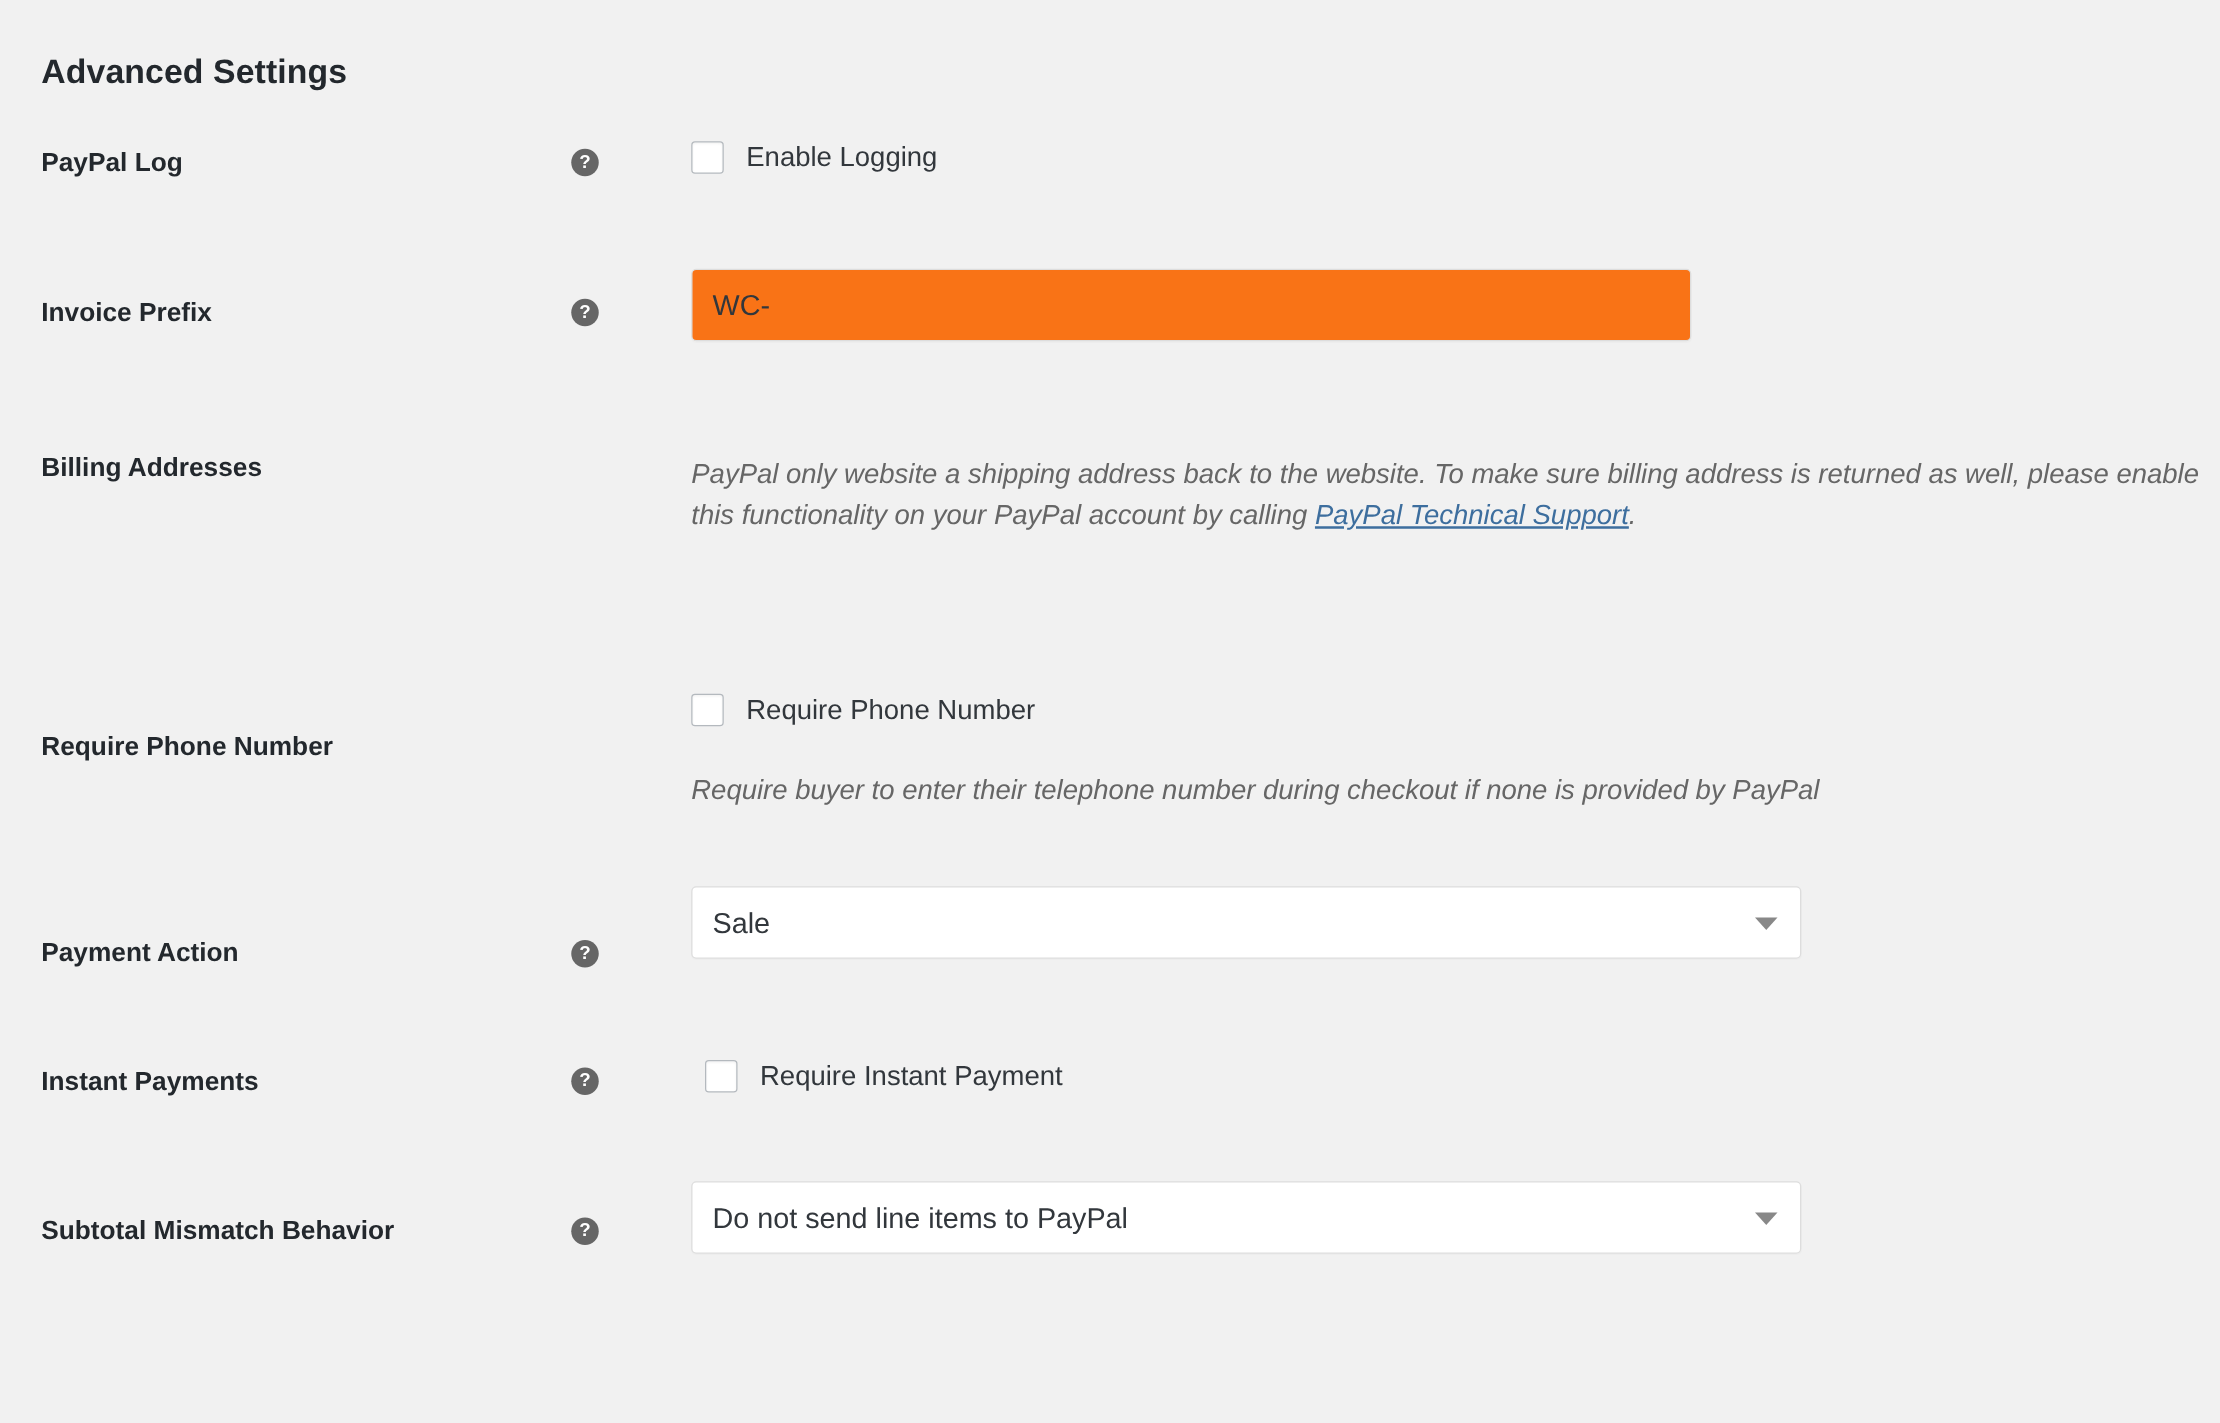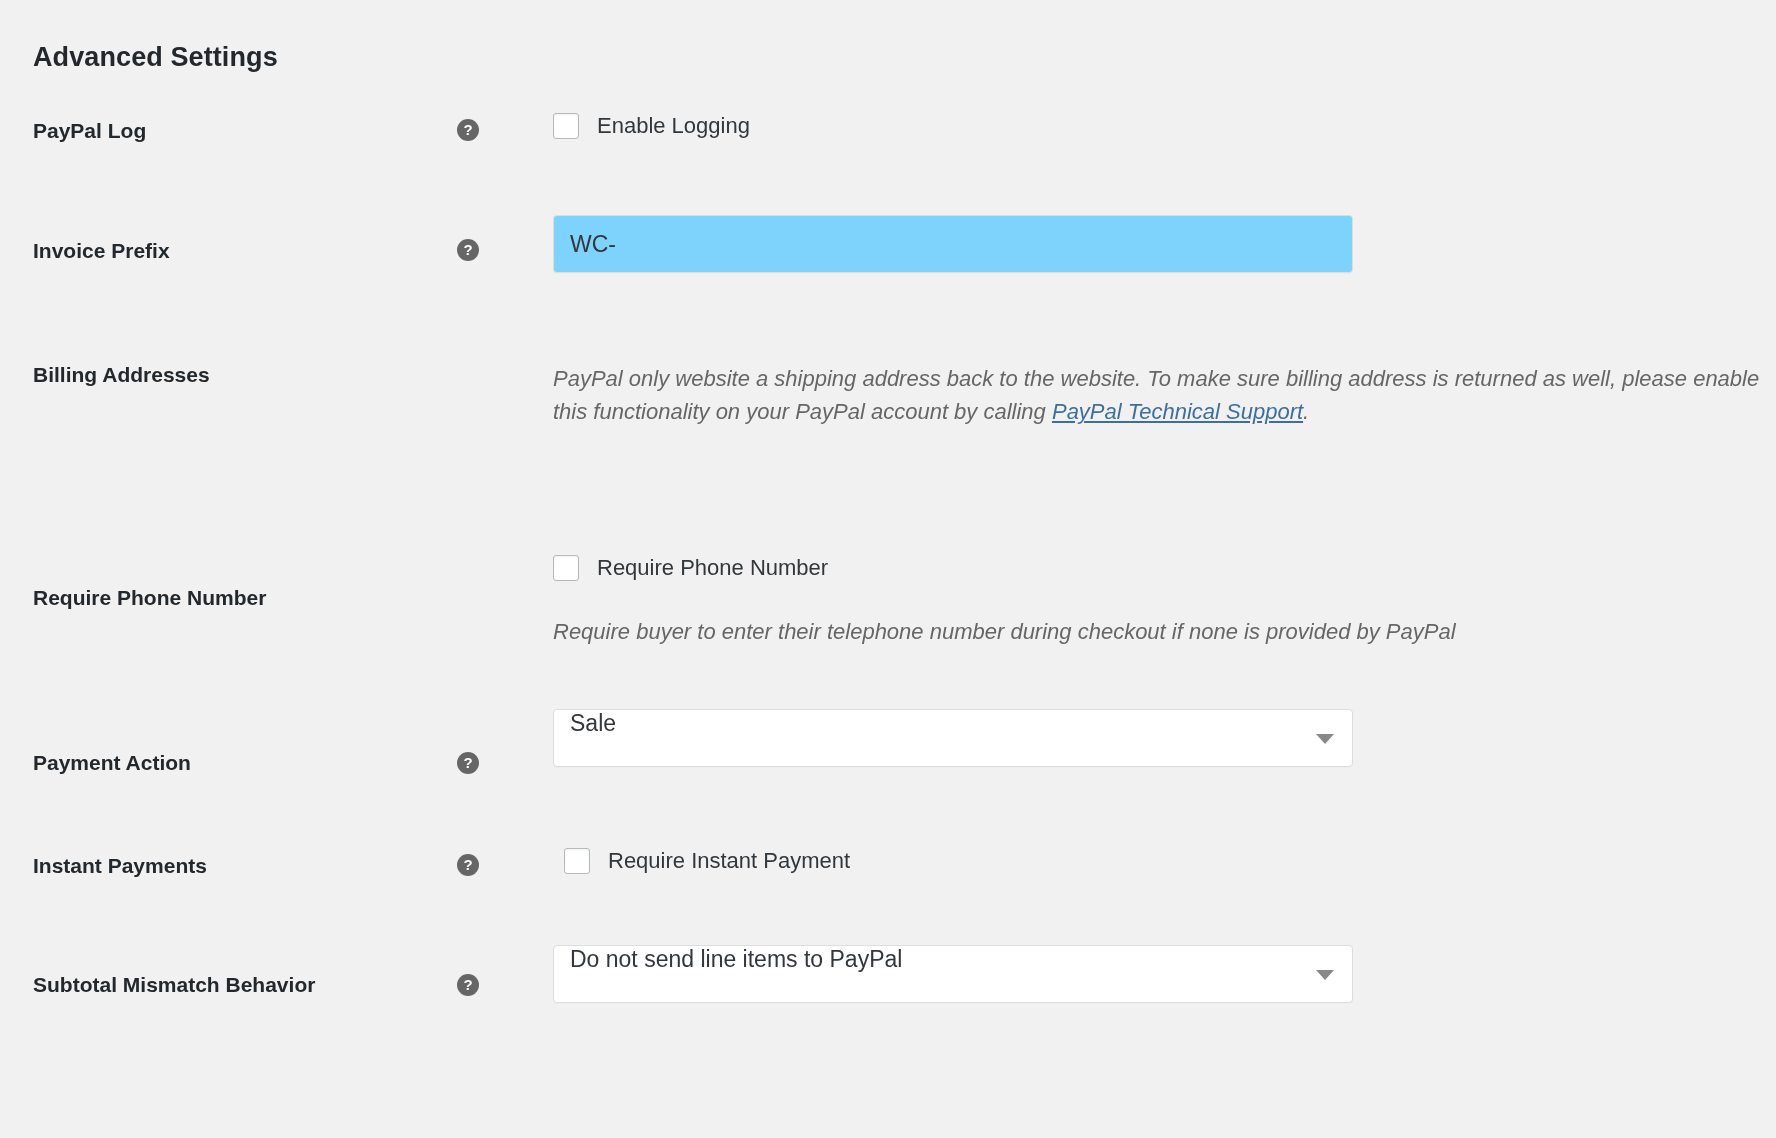--- a/index.html
+++ b/index.html
@@ -103,41 +103,41 @@
     color: #32373c;
     font-weight: normal;
     white-space: nowrap;
     line-height: 1;
   }
 
   .text-input {
     box-sizing: border-box;
     width: 800px;
     height: 58px;
-    background: #7dd3fc;
+    background: #f97316;
     border: 1px solid #dddddd;
     border-radius: 4px;
     padding: 0 16px;
     font-size: 23px;
     color: #32373c;
     font-family: "Liberation Sans", "DejaVu Sans", sans-serif;
     outline: none;
     box-shadow: 0 1px 1px rgba(0,0,0,0.02);
   }
 
   .select-wrap {
     position: relative;
     box-sizing: border-box;
-    width: 800px;
+    width: 888px;
     height: 58px;
     background: #ffffff;
     border: 1px solid #dddddd;
     border-radius: 4px;
     display: flex;
-    align-items: flex-start;
+    align-items: center;
     padding: 0 16px;
     box-shadow: 0 1px 1px rgba(0,0,0,0.02);
     cursor: pointer;
   }
 
   .select-value {
     font-size: 23px;
     color: #32373c;
     white-space: nowrap;
   }

